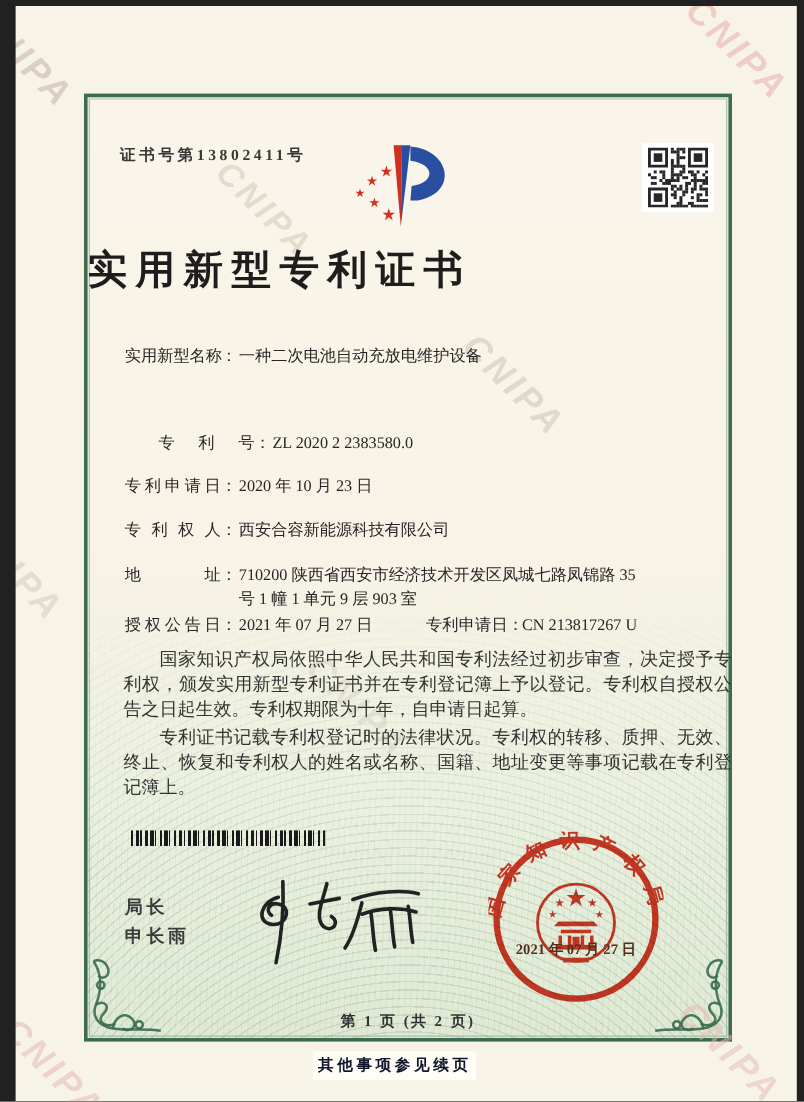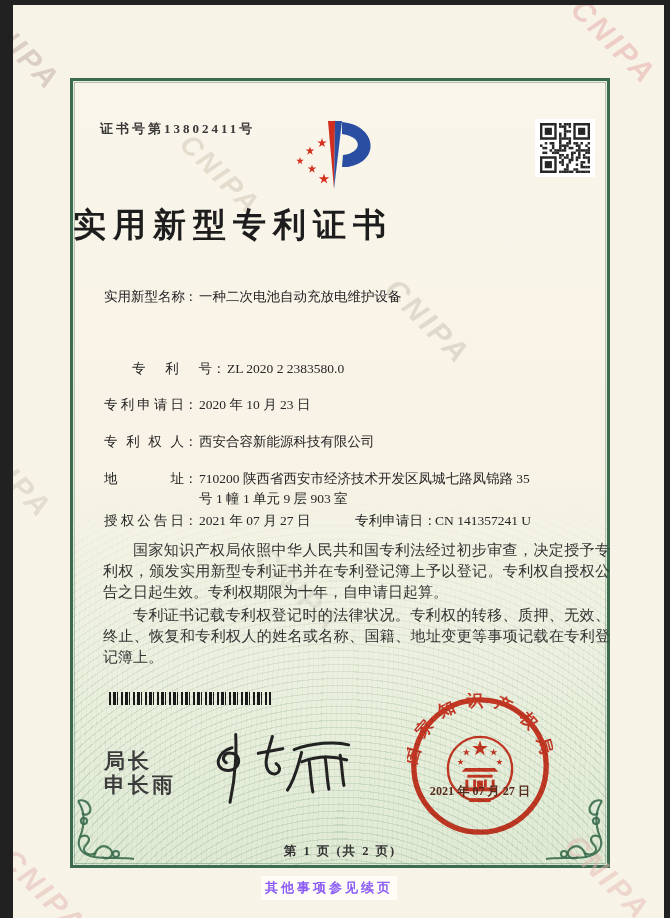--- a/index.html
+++ b/index.html
@@ -49,38 +49,38 @@
 
   #legal{left:30px;top:459px;width:507px;font-size:15px;line-height:21px;color:#333;
          text-align:justify;font-weight:500;}
   #legal p{margin:0 0 2px 0;text-indent:2em;}
 
   #barcode{left:36px;top:611px;width:162px;height:13px;
      background:repeating-linear-gradient(90deg,#1a1a1a 0 2px,rgba(0,0,0,0) 2px 4px,
        #1a1a1a 4px 7px,rgba(0,0,0,0) 7px 8px,#1a1a1a 8px 9px,rgba(0,0,0,0) 9px 12px);}
 
   .official{left:31px;font-family:"Liberation Sans","DejaVu Sans",sans-serif;
-            font-size:21px;font-weight:700;letter-spacing:3px;color:#3c3c3c;}
+            font-size:15px;font-weight:700;letter-spacing:3px;color:#3c3c3c;}
   #commissioner-title{top:666px;} #commissioner-name{top:690px;}
   #signature{left:126px;top:646px;width:160px;height:80px;}
   #signature path{stroke:#222;stroke-width:3.2;fill:none;stroke-linecap:round;}
 
   #seal{left:334px;top:612px;width:146px;height:146px;mix-blend-mode:multiply;opacity:.95;}
 
   #page-indicator{left:0;top:762px;width:534px;text-align:center;font-size:12.5px;
                   letter-spacing:2px;color:#333;font-weight:600;}
 
   .ornament{width:64px;height:64px;}
   #ornament-bl{left:1px;top:716px;} 
   #ornament-br{left:469px;top:716px;transform:scaleX(-1);}
   .ornament path,.ornament circle{stroke:#3a6b4c;fill:none;stroke-width:2.1;opacity:.9;}
 
   #continuation-note{position:absolute;z-index:2;left:50%;transform:translateX(-50%);
       margin-left:-6px;top:876px;background:rgba(255,253,247,.95);padding:3px 4px;
-      font-size:13px;letter-spacing:3px;color:#8b5cf6;font-weight:600;}
+      font-size:13px;letter-spacing:3px;color:#0f172a;font-weight:600;}
 </style>
 </head>
 <body>
 
 <div id="stage">
 
   <div id="frame">
 
     <div id="cert-number">证书号第13802411号</div>
 
@@ -253,21 +253,21 @@
     <div class="row" id="row-patentee">
       <span class="f-label">专利权人</span><span class="f-colon">：</span><span class="f-value">西安合容新能源科技有限公司</span>
     </div>
     <div class="row" id="row-address">
       <span class="f-label">地址</span><span class="f-colon">：</span><span class="f-value">710200 陕西省西安市经济技术开发区凤城七路凤锦路 35
 号 1 幢 1 单元 9 层 903 室</span>
     </div>
     <div class="row" id="row-grant">
       <span class="f-label">授权公告日</span><span class="f-colon">：</span><span class="f-value">2021 年 07 月 27 日</span>
       <span id="grant-no-group">
-        <span class="f-label">专利申请日</span><span class="f-colon">：</span><span class="f-value">CN 141357241 U</span>
+        <span class="f-label">专利申请日</span><span class="f-colon">：</span><span class="f-value">CN 213817267 U</span>
       </span>
     </div>
 
     <div id="legal">
       <p>国家知识产权局依照中华人民共和国专利法经过初步审查，决定授予专利权，颁发实用新型专利证书并在专利登记簿上予以登记。专利权自授权公告之日起生效。专利权期限为十年，自申请日起算。</p>
       <p>专利证书记载专利权登记时的法律状况。专利权的转移、质押、无效、终止、恢复和专利权人的姓名或名称、国籍、地址变更等事项记载在专利登记簿上。</p>
     </div>
 
     <div id="barcode"></div>
 

